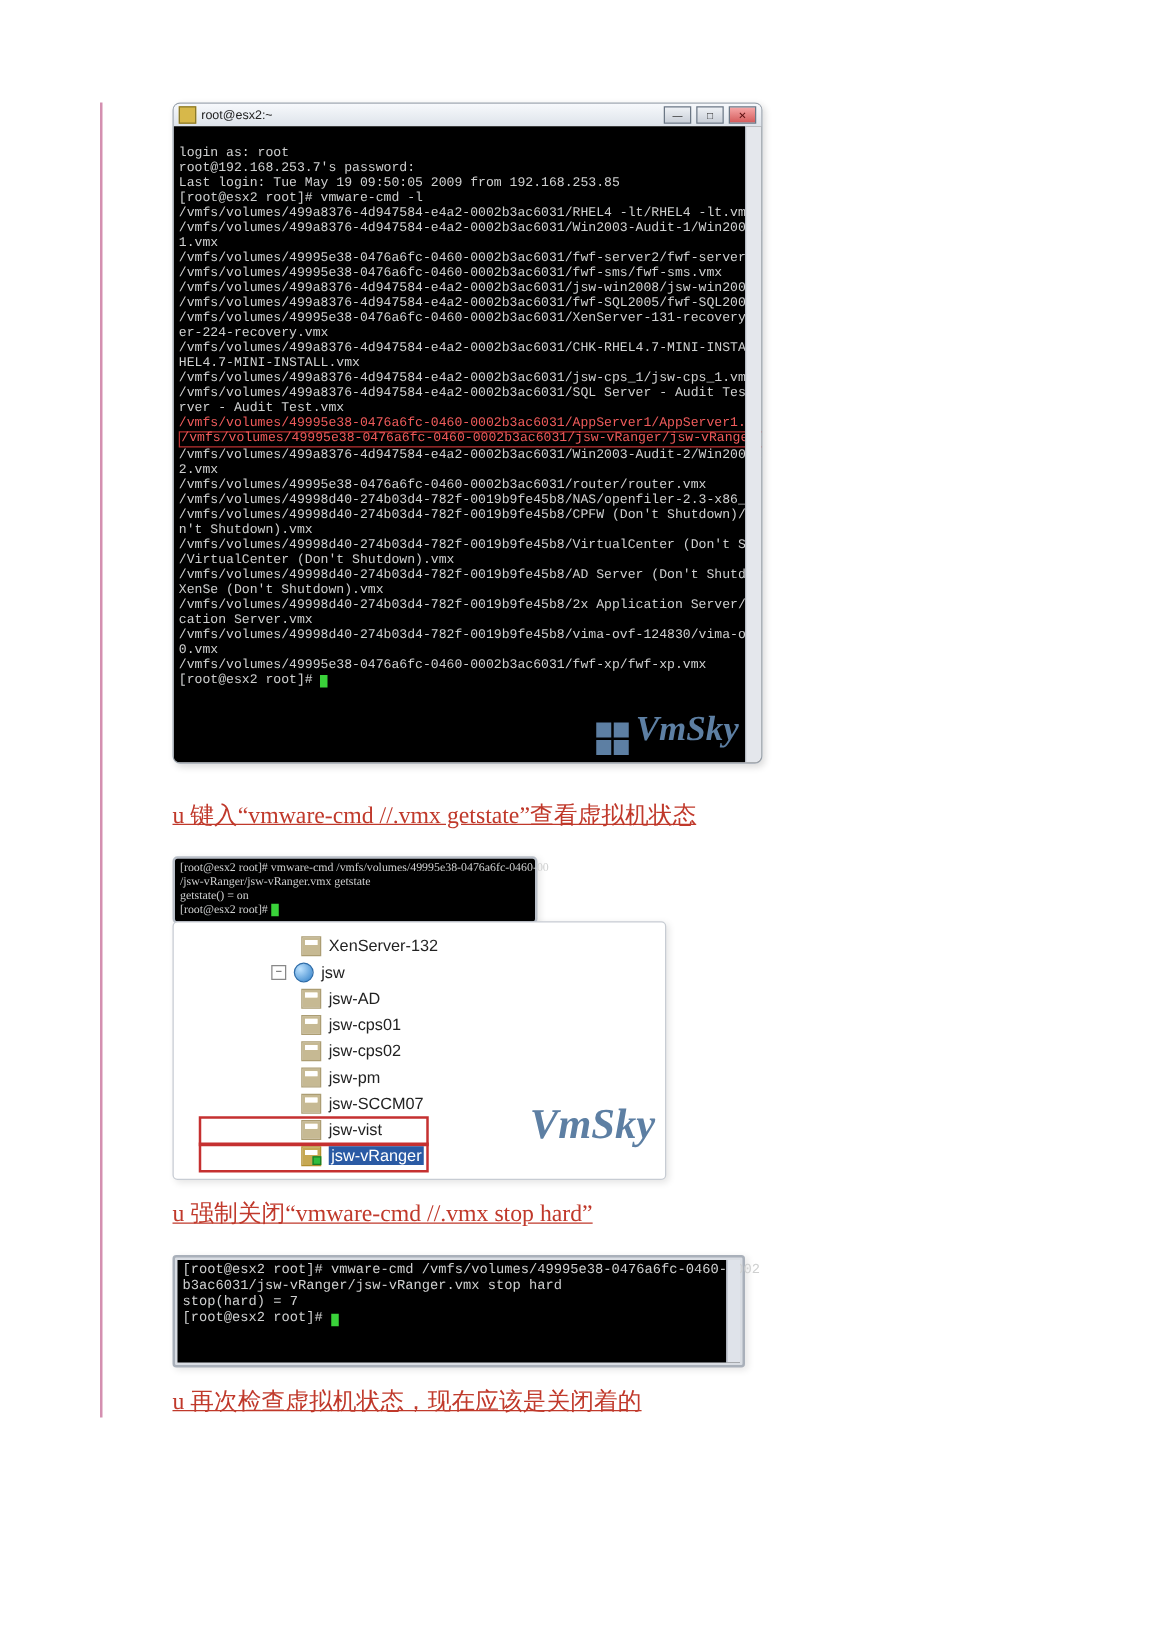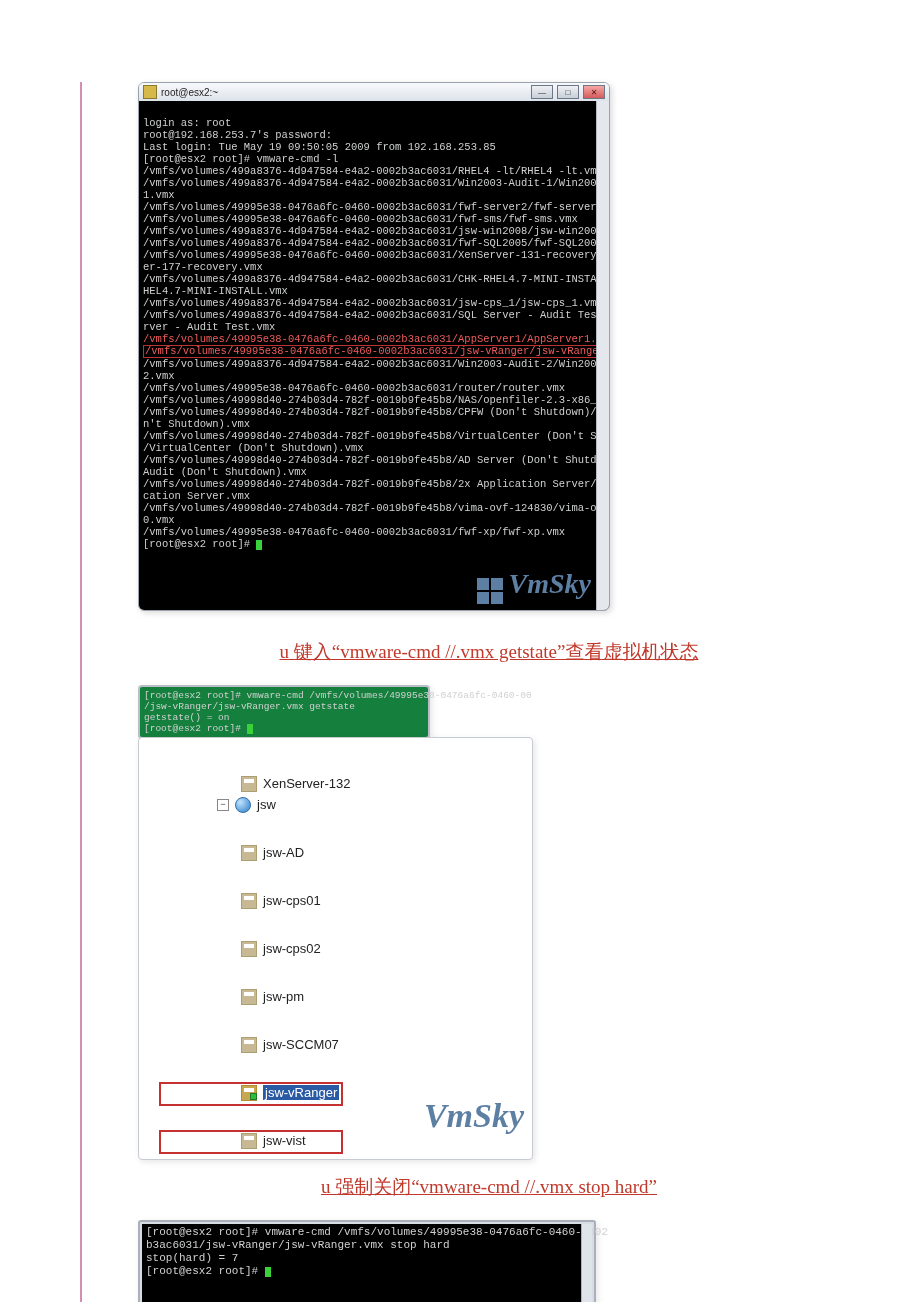--- a/index.html
+++ b/index.html
@@ -110,28 +110,27 @@
   }
   .vmsky-grid span { background:#5d7fa3; }
 
   
   .caption {
     color: #c0392b;
     text-decoration: underline;
     font-size: 19px;
     font-family: "SimSun","宋体",serif;
     margin: 14px 0 20px;
-    text-align: center;
   }
 
   
   .mini-term {
-    background: #15803d;
+    background: #000000;
     color: #cfd0d0;
-    font-family: Liberation Mono, monospace;
+    font-family: Liberation Serif, serif;
     font-size: 9.5px;
     line-height: 11px;
     padding: 3px 4px;
     white-space: pre;
     width: 280px;
     border: 2px solid #b9bfc8;
     border-radius: 4px;
     box-shadow: 2px 2px 6px rgba(0,0,0,0.1);
   }
 
@@ -150,21 +149,21 @@
   .tree-row {
     display: flex;
     align-items: center;
     gap: 6px;
     font-size: 13px;
     color: #222;
     height: 21px;
     font-family: Tahoma, Arial, sans-serif;
   }
   .tree-indent-1 { padding-left: 48px; }
-  .tree-indent-2 { padding-left: 72px; margin-top: 27px; }
+  .tree-indent-2 { padding-left: 72px; }
   .tree-toggle {
     width: 10px; height: 10px;
     border: 1px solid #888;
     display: inline-flex;
     align-items: center; justify-content: center;
     font-size: 9px; line-height: 9px;
     color: #444; background:#fff;
   }
   .globe-icon {
     width: 14px; height: 14px; border-radius: 50%;
@@ -250,38 +249,38 @@
 <span>Last login: Tue May 19 09:50:05 2009 from 192.168.253.85</span>
 <span>[root@esx2 root]# vmware-cmd -l</span>
 <span>/vmfs/volumes/499a8376-4d947584-e4a2-0002b3ac6031/RHEL4 -lt/RHEL4 -lt.vmx</span>
 <span>/vmfs/volumes/499a8376-4d947584-e4a2-0002b3ac6031/Win2003-Audit-1/Win2003-Audi</span>
 <span>1.vmx</span>
 <span>/vmfs/volumes/49995e38-0476a6fc-0460-0002b3ac6031/fwf-server2/fwf-server2.vmx</span>
 <span>/vmfs/volumes/49995e38-0476a6fc-0460-0002b3ac6031/fwf-sms/fwf-sms.vmx</span>
 <span>/vmfs/volumes/499a8376-4d947584-e4a2-0002b3ac6031/jsw-win2008/jsw-win2008.vmx</span>
 <span>/vmfs/volumes/499a8376-4d947584-e4a2-0002b3ac6031/fwf-SQL2005/fwf-SQL2005.vmx</span>
 <span>/vmfs/volumes/49995e38-0476a6fc-0460-0002b3ac6031/XenServer-131-recovery/XenSe</span>
-<span>er-177-recovery.vmx</span>
+<span>er-224-recovery.vmx</span>
 <span>/vmfs/volumes/499a8376-4d947584-e4a2-0002b3ac6031/CHK-RHEL4.7-MINI-INSTALL/CHK</span>
 <span>HEL4.7-MINI-INSTALL.vmx</span>
 <span>/vmfs/volumes/499a8376-4d947584-e4a2-0002b3ac6031/jsw-cps_1/jsw-cps_1.vmx</span>
 <span>/vmfs/volumes/499a8376-4d947584-e4a2-0002b3ac6031/SQL Server - Audit Test/SQL</span>
 <span>rver - Audit Test.vmx</span>
 <span class="hl-red-line">/vmfs/volumes/49995e38-0476a6fc-0460-0002b3ac6031/AppServer1/AppServer1.vmx</span>
 <span class="hl-red-box">/vmfs/volumes/49995e38-0476a6fc-0460-0002b3ac6031/jsw-vRanger/jsw-vRanger.vmx</span>
 <span>/vmfs/volumes/499a8376-4d947584-e4a2-0002b3ac6031/Win2003-Audit-2/Win2003-Audi</span>
 <span>2.vmx</span>
 <span>/vmfs/volumes/49995e38-0476a6fc-0460-0002b3ac6031/router/router.vmx</span>
 <span>/vmfs/volumes/49998d40-274b03d4-782f-0019b9fe45b8/NAS/openfiler-2.3-x86_64.vmx</span>
 <span>/vmfs/volumes/49998d40-274b03d4-782f-0019b9fe45b8/CPFW (Don't Shutdown)/CPFW (</span>
 <span>n't Shutdown).vmx</span>
 <span>/vmfs/volumes/49998d40-274b03d4-782f-0019b9fe45b8/VirtualCenter (Don't Shutdow</span>
 <span>/VirtualCenter (Don't Shutdown).vmx</span>
 <span>/vmfs/volumes/49998d40-274b03d4-782f-0019b9fe45b8/AD Server (Don't Shutdown)/A</span>
-<span>Audit (Don't Shutdown).vmx</span>
+<span>XenSe (Don't Shutdown).vmx</span>
 <span>/vmfs/volumes/49998d40-274b03d4-782f-0019b9fe45b8/2x Application Server/2x App</span>
 <span>cation Server.vmx</span>
 <span>/vmfs/volumes/49998d40-274b03d4-782f-0019b9fe45b8/vima-ovf-124830/vima-ovf-124</span>
 <span>0.vmx</span>
 <span>/vmfs/volumes/49995e38-0476a6fc-0460-0002b3ac6031/fwf-xp/fwf-xp.vmx</span>
 <span>[root@esx2 root]# </span><span class="cursor"></span>
         <div class="scroll"></div>
         <div class="vmsky-wm">
           <span class="vmsky-grid"><span></span><span></span><span></span><span></span></span>
           <span>VmSky</span>
@@ -320,27 +319,27 @@
       </div>
       <div class="tree-row tree-indent-2">
         <span class="vm-icon off"></span>
         <span>jsw-pm</span>
       </div>
       <div class="tree-row tree-indent-2">
         <span class="vm-icon off"></span>
         <span>jsw-SCCM07</span>
       </div>
       <div class="tree-row tree-indent-2" style="position:relative">
+        <span class="vm-icon off"></span>
+        <span>jsw-vist</span>
+        <span class="red-select" style="left:-10px;top:0;width:180px"></span>
+      </div>
+      <div class="tree-row tree-indent-2" style="position:relative">
         <span class="vm-icon on"></span>
         <span class="sel-text">jsw-vRanger</span>
-        <span class="red-select" style="left:-10px;top:0;width:180px"></span>
-      </div>
-      <div class="tree-row tree-indent-2" style="position:relative">
-        <span class="vm-icon off"></span>
-        <span>jsw-vist</span>
         <span class="red-select" style="left:-10px;top:0;width:180px"></span>
       </div>
 
       <div class="vmsky-wm tree">
         <span>VmSky</span>
       </div>
     </div>
 
     <div class="caption">u 强制关闭“vmware-cmd //.vmx stop hard” </div>
 

